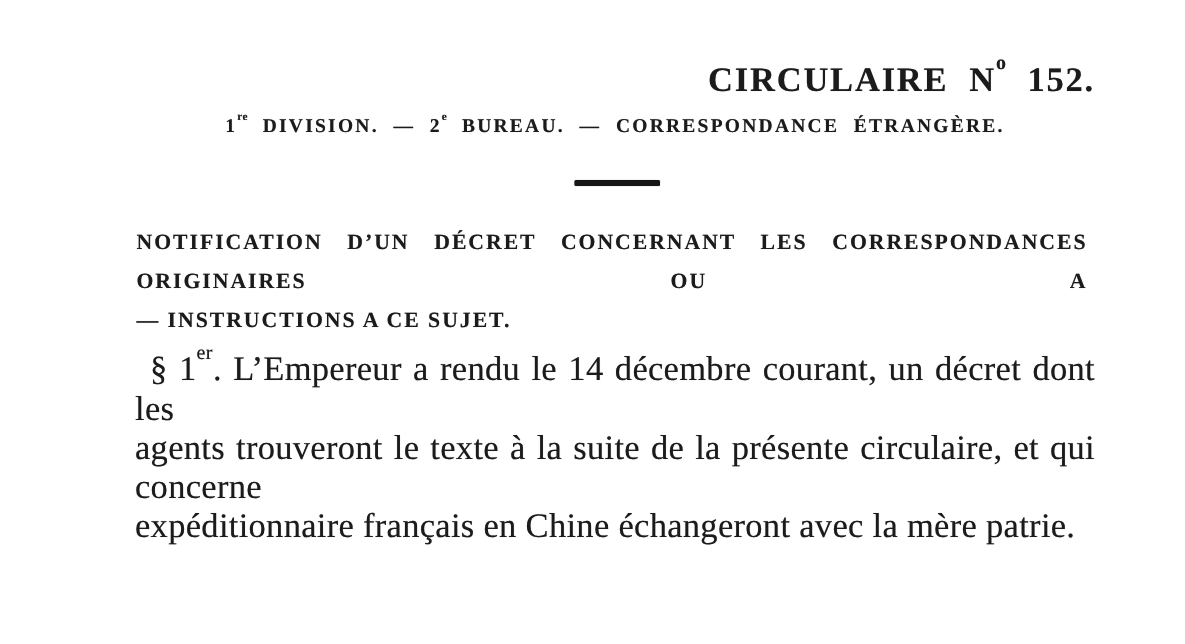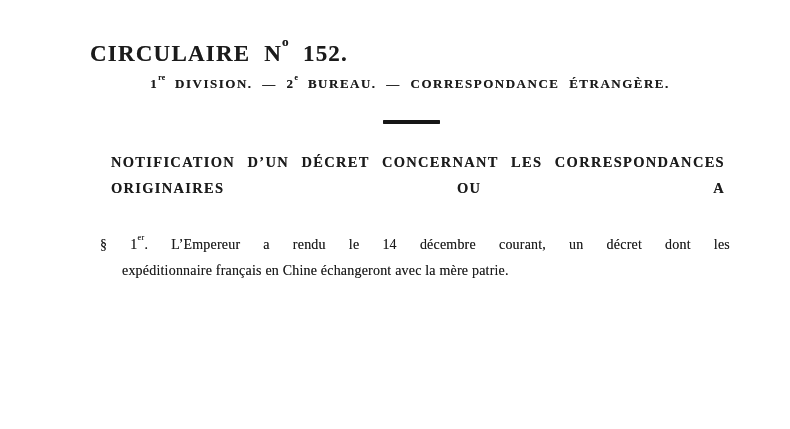--- a/index.html
+++ b/index.html
@@ -25,21 +25,21 @@
     color: #1b1b1b;
     text-shadow: 0 0 0.45px rgba(20,20,20,0.55);
   }
 
   .doc-title {
     position: absolute;
     top: 40px;
     left: 90px;
     width: 640px;
     margin: 0;
-    text-align: left;
+    text-align: right;
     font-size: 23px;
     font-weight: 700;
     letter-spacing: 1.2px;
     word-spacing: 7px;
     white-space: nowrap;
   }
 
   .doc-subtitle {
     position: absolute;
     top: 76px;
@@ -77,65 +77,65 @@
     left: 91px;
     width: 634px;
     font-size: 14.5px;
     font-weight: 700;
     letter-spacing: 1.3px;
     line-height: 26px;
   }
   .summary-block .jline {
     text-align: justify;
     text-align-last: justify;
-    margin-left: 20px;
   }
   .summary-block .indented {
     padding-left: 15px;
   }
   .summary-block .natural {
     text-align: left;
     text-align-last: left;
   }
 
   .body-paragraph {
     position: absolute;
     top: 228px;
     left: 90px;
     width: 640px;
-    font-size: 14px;
+    font-size: 23px;
     line-height: 26px;
     letter-spacing: 0.2px;
   }
   .body-paragraph .jline {
     text-align: justify;
     text-align-last: justify;
   }
   .body-paragraph .first-line {
     text-indent: 10px;
   }
   .body-paragraph .natural {
     text-align: left;
     text-align-last: left;
-    margin-left: 32px;
   }
 </style>
 </head>
 <body>
 
 <div class="page">
 
   <h1 class="doc-title ink"><span>CIRCULAIRE N</span><sup class="ord">o</sup><span> 152.</span></h1>
 
   <div class="doc-subtitle ink"><span>1</span><sup class="ord">re</sup><span> DIVISION. — 2</span><sup class="ord">e</sup><span> BUREAU. — CORRESPONDANCE ÉTRANGÈRE.</span></div>
 
   <div class="divider-rule"></div>
 
   <div class="summary-block ink">
     <div class="jline">NOTIFICATION D’UN DÉCRET CONCERNANT LES CORRESPONDANCES ORIGINAIRES OU A</div>
+    <div class="natural">— INSTRUCTIONS A CE SUJET.</div>
   </div>
 
   <div class="body-paragraph ink">
     <div class="jline first-line"><span>§ 1</span><sup class="ord">er</sup><span>. L’Empereur a rendu le 14 décembre courant, un décret dont les</span></div>
+    <div class="jline">agents trouveront le texte à la suite de la présente circulaire, et qui concerne</div>
     <div class="natural">expéditionnaire français en Chine échangeront avec la mère patrie.</div>
   </div>
 
 </div>
 
 </body></html>

